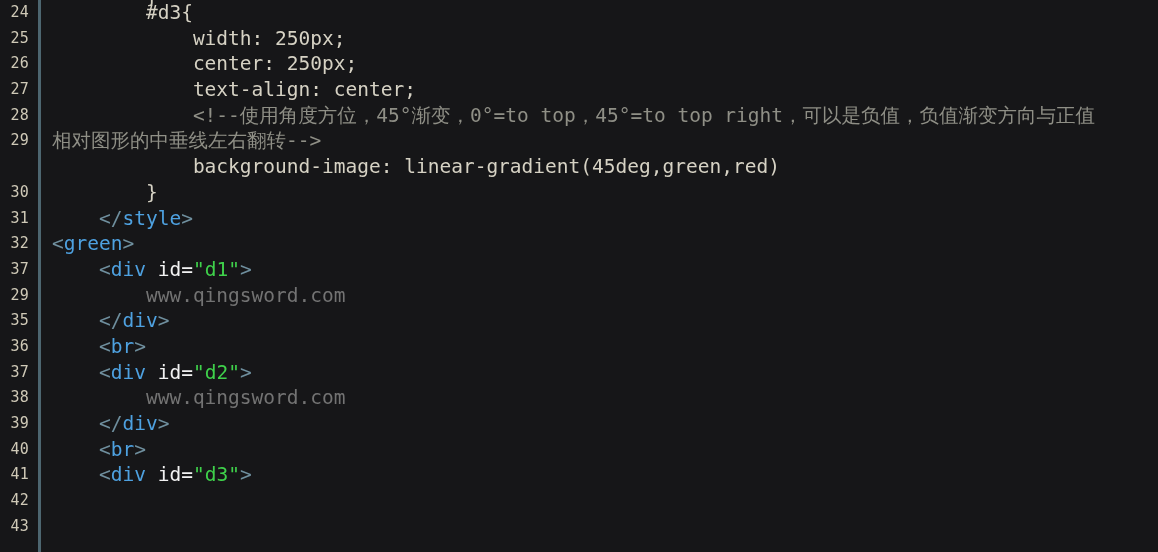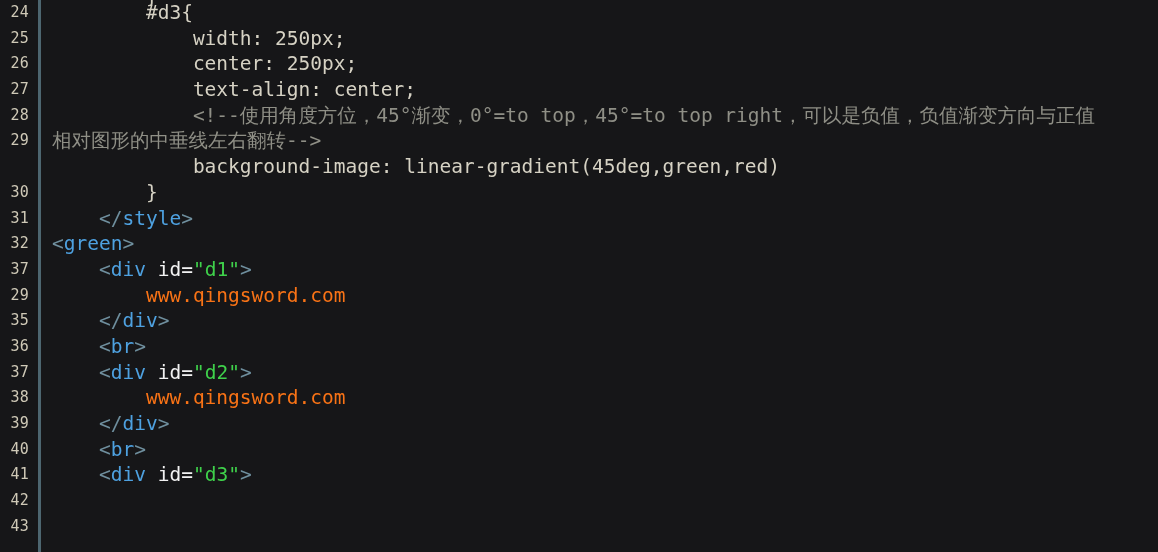--- a/index.html
+++ b/index.html
@@ -66,21 +66,21 @@
     white-space: pre;
     color: #d6d2c4;
     letter-spacing: 0px;
   }
   .row.wrapped {
     padding-left: 0;
   }
 
   
   .t-plain    { color: #d6d2c4; }          
-  .t-text     { color: #f97316; margin-top: 24px; }          
+  .t-text     { color: #737373; margin-top: 24px; }          
   .t-punct    { color: #6f8f9e; }          
   .t-tag      { color: #4ea1e0; }          
   .t-attr     { color: #f2f2f2; margin-top: 42px; }          
   .t-eq       { color: #f2f2f2; }
   .t-string   { color: #3fd14b; }          
   .t-comment  { color: #8f8f86; }          
 
   
   #toprow {
     position: absolute;

